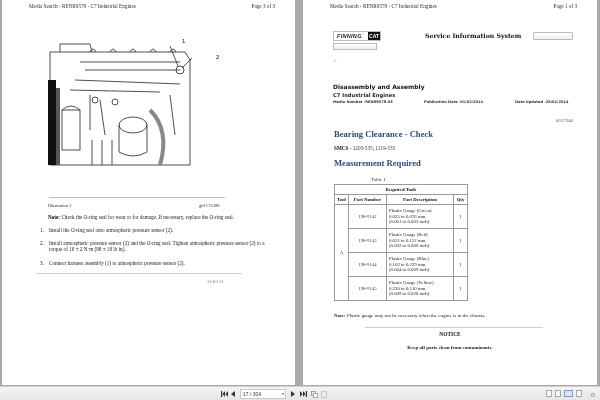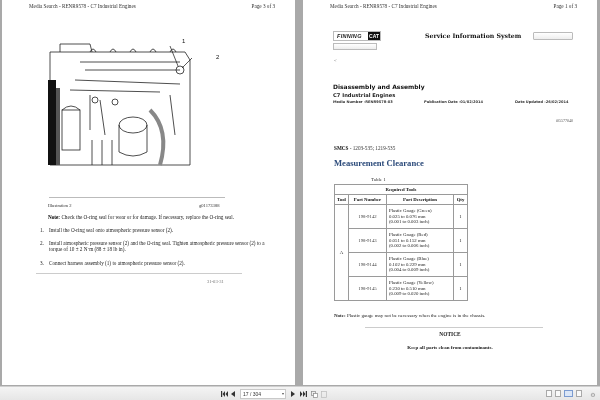--- a/index.html
+++ b/index.html
@@ -136,24 +136,25 @@
 
     <div class="back-lt">&lt;</div>
 
     <div class="doc-h1">Disassembly and Assembly</div>
     <div class="doc-h2">C7 Industrial Engines</div>
     <div class="meta" style="left:30px;">Media Number -RENR9578-03</div>
     <div class="meta" style="left:121px;">Publication Date -01/02/2014</div>
     <div class="meta" style="left:212px;">Date Updated -26/02/2014</div>
     <div class="ref">i05577040</div>
 
+    <div class="h-blue" style="top:129px;">Bearing Clearance - Check</div>
     <div class="smcs">
       <b>SMCS</b><span> - 1203-535; 1219-535</span>
     </div>
-    <div class="h-blue" style="top:158px;">Measurement Clearance</div>
+    <div class="h-blue" style="top:158px;">Measurement Required</div>
 
     <div class="tcap">Table 1</div>
     <table class="tools">
       <tbody>
           <tr>
         <th colspan="4">Required Tools</th>
       </tr>
       <tr>
         <th style="width:14px;">Tool</th>
         <th style="width:38px;">Part Number</th>

